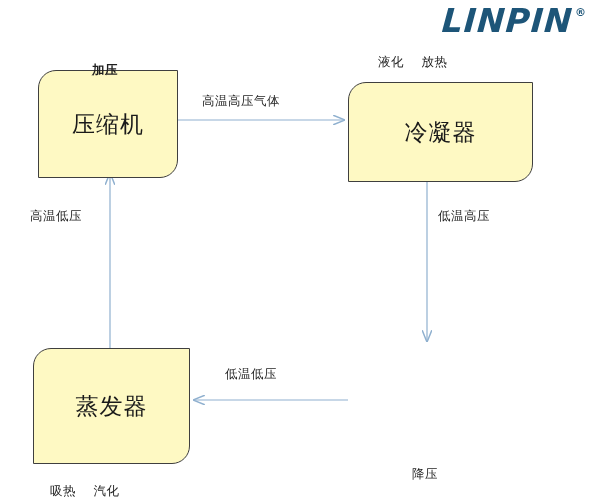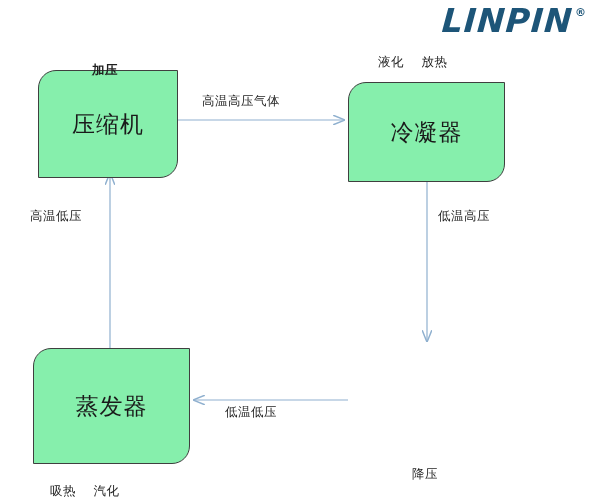--- a/index.html
+++ b/index.html
@@ -42,36 +42,36 @@
     font-weight: bold;
     margin-left: 2px;
     margin-top: 3px;
   }
 
   
   .node {
     position: absolute;
     box-sizing: border-box;
     border: 1.3px solid #3f3f3f;
-    background: #86efac;
+    background: #fef9c3;
     border-radius: 18px 0 18px 0;
     display: flex;
     align-items: center;
     justify-content: center;
   }
   .node-label {
     font-size: 23px;
     color: #1a1a1a;
     font-family: "DejaVu Sans", "Liberation Sans", sans-serif;
     letter-spacing: 1px;
     white-space: nowrap;
   }
 
   #node-compressor { left: 38px;  top: 70px;  width: 140px; height: 108px; }
-  #node-condenser  { left: 348px; top: 82px;  width: 157px; height: 100px; }
+  #node-condenser  { left: 348px; top: 82px;  width: 185px; height: 100px; }
   #node-evaporator { left: 33px;  top: 348px; width: 157px; height: 116px; }
   #node-throttle   { left: 348px; top: 345px; width: 148px; height: 110px; }
 
   
   .caption {
     position: absolute;
     font-size: 12.5px;
     color: #1f1f1f;
     white-space: nowrap;
     letter-spacing: 0.5px;
@@ -85,21 +85,21 @@
   .edge-label {
     position: absolute;
     font-size: 12.5px;
     color: #1f1f1f;
     white-space: nowrap;
     letter-spacing: 0.5px;
     text-align: right;
   }
   #lbl-top    { left: 202px; top: 93px; }
   #lbl-right  { left: 438px; top: 208px; }
-  #lbl-bottom { left: 225px; top: 366px; margin-top: 38px; }
+  #lbl-bottom { left: 225px; top: 366px; }
   #lbl-left   { left: 30px;  top: 208px; }
 
   
   #arrows {
     position: absolute;
     left: 0; top: 0;
     width: 600px; height: 498px;
     pointer-events: none;
   }
 </style>

